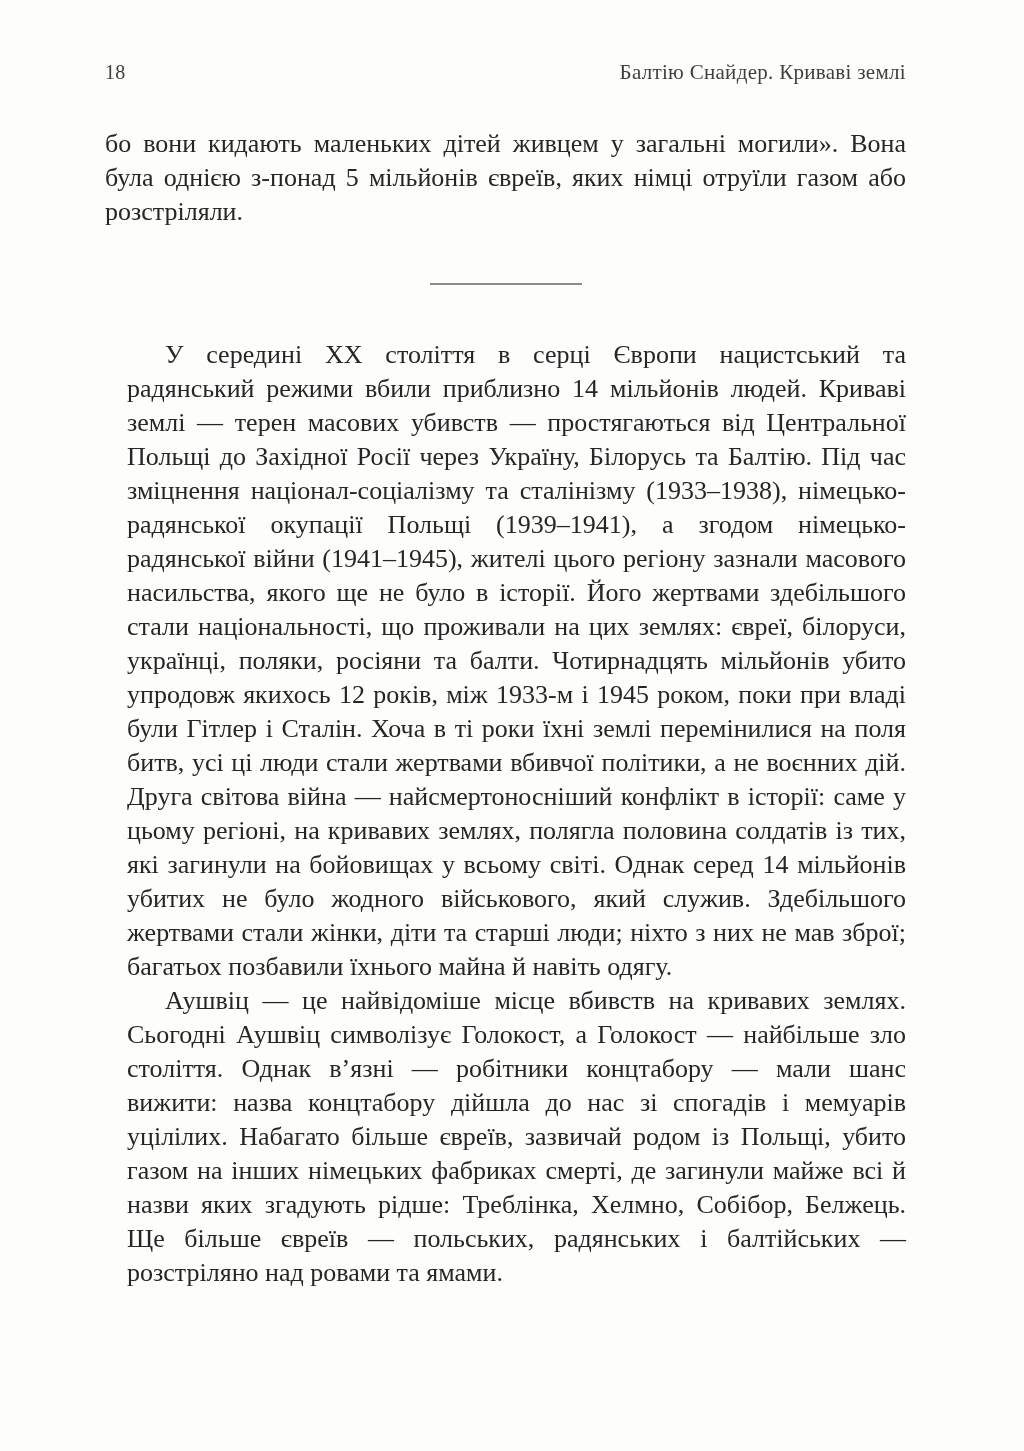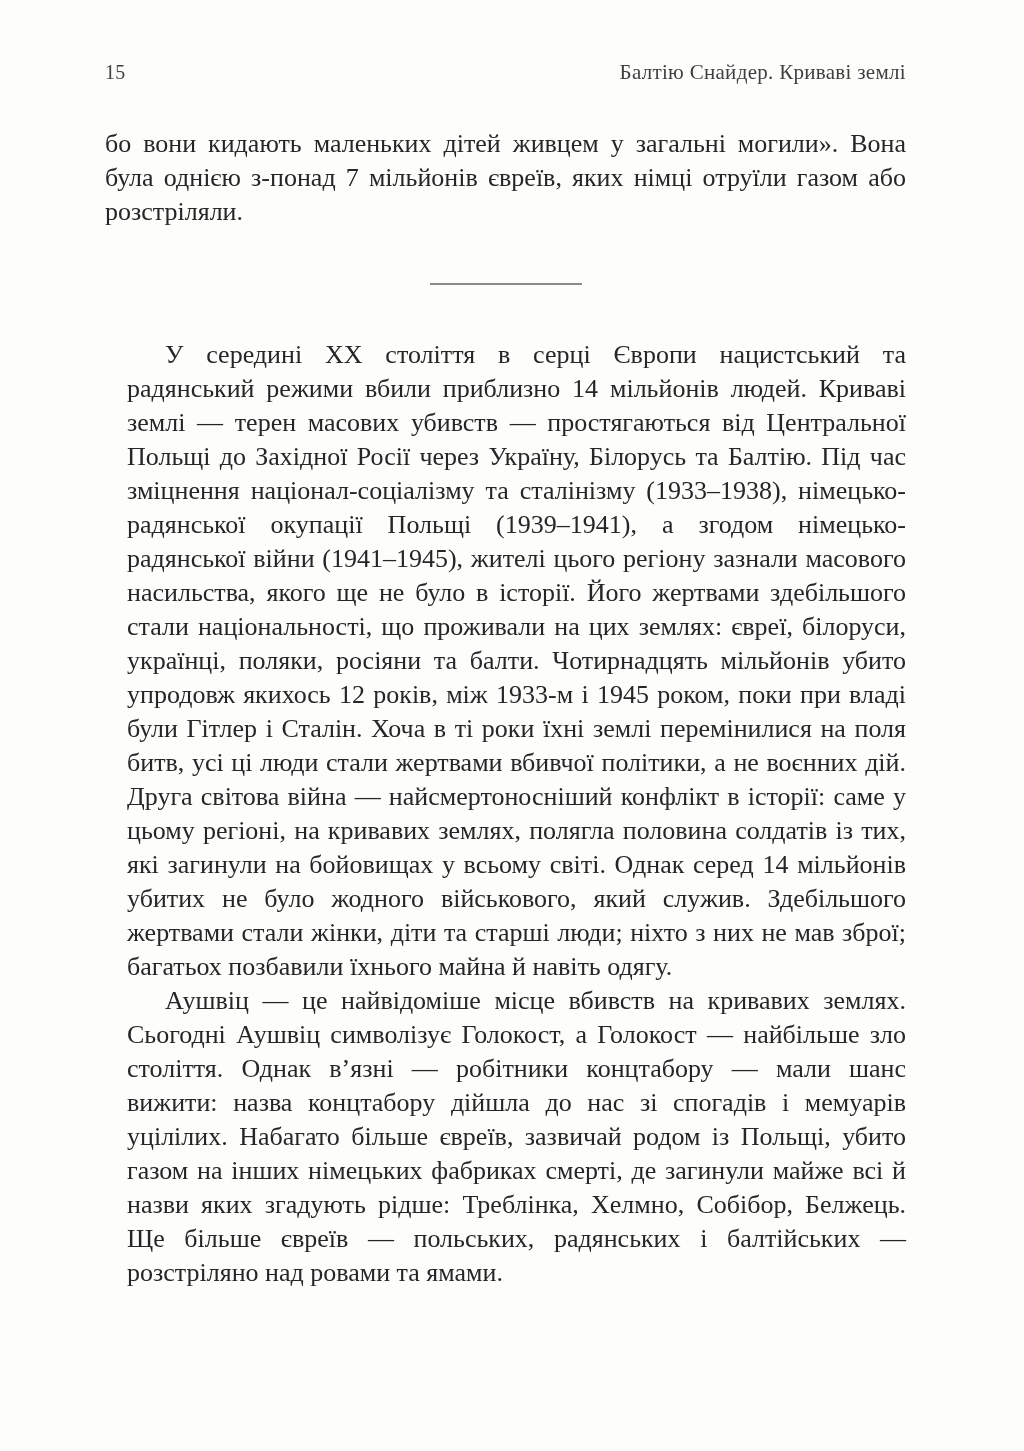--- a/index.html
+++ b/index.html
@@ -65,26 +65,26 @@
     margin: 54px auto 53px auto;
   }
 </style>
 </head>
 <body>
 
 <div class="page">
   <div class="content">
 
     <div class="running-header">
-      <span class="page-number">15</span>
+      <span class="page-number">18</span>
       <span class="running-title">Балтію Снайдер. Криваві землі</span>
     </div>
 
     <div class="body-text">
-      <p>бо вони кидають маленьких дітей живцем у загальні могили». Вона була однією з-понад 7 мільйонів євреїв, яких німці отруїли газом або розстріляли.</p>
+      <p>бо вони кидають маленьких дітей живцем у загальні могили». Вона була однією з-понад 5 мільйонів євреїв, яких німці отруїли газом або розстріляли.</p>
 
       <div class="section-divider"></div>
 
       <p class="indent">У середині XX століття в серці Європи нацистський та радянський режими вбили приблизно 14 мільйонів людей. Криваві землі — терен масових убивств — простягаються від Центральної Польщі до Західної Росії через Україну, Білорусь та Балтію. Під час зміцнення націонал-соціалізму та сталінізму (1933–1938), німецько-радянської окупації Польщі (1939–1941), а згодом німецько-радянської війни (1941–1945), жителі цього регіону зазнали масового насильства, якого ще не було в історії. Його жертвами здебільшого стали національності, що проживали на цих землях: євреї, білоруси, українці, поляки, росіяни та балти. Чотирнадцять мільйонів убито упродовж якихось 12 років, між 1933-м і 1945 роком, поки при владі були Гітлер і Сталін. Хоча в ті роки їхні землі перемінилися на поля битв, усі ці люди стали жертвами вбивчої політики, а не воєнних дій. Друга світова війна — найсмертоносніший конфлікт в історії: саме у цьому регіоні, на кривавих землях, полягла половина солдатів із тих, які загинули на бойовищах у всьому світі. Однак серед 14 мільйонів убитих не було жодного військового, який служив. Здебільшого жертвами стали жінки, діти та старші люди; ніхто з них не мав зброї; багатьох позбавили їхнього майна й навіть одягу.</p>
 
       <p class="indent">Аушвіц — це найвідоміше місце вбивств на кривавих землях. Сьогодні Аушвіц символізує Голокост, а Голокост — найбільше зло століття. Однак в’язні — робітники концтабору — мали шанс вижити: назва концтабору дійшла до нас зі спогадів і мемуарів уцілілих. Набагато більше євреїв, зазвичай родом із Польщі, убито газом на інших німецьких фабриках смерті, де загинули майже всі й назви яких згадують рідше: Треблінка, Хелмно, Собібор, Белжець. Ще більше євреїв — польських, радянських і балтійських — розстріляно над ровами та ямами.</p>
     </div>
 
   </div>
 </div>

